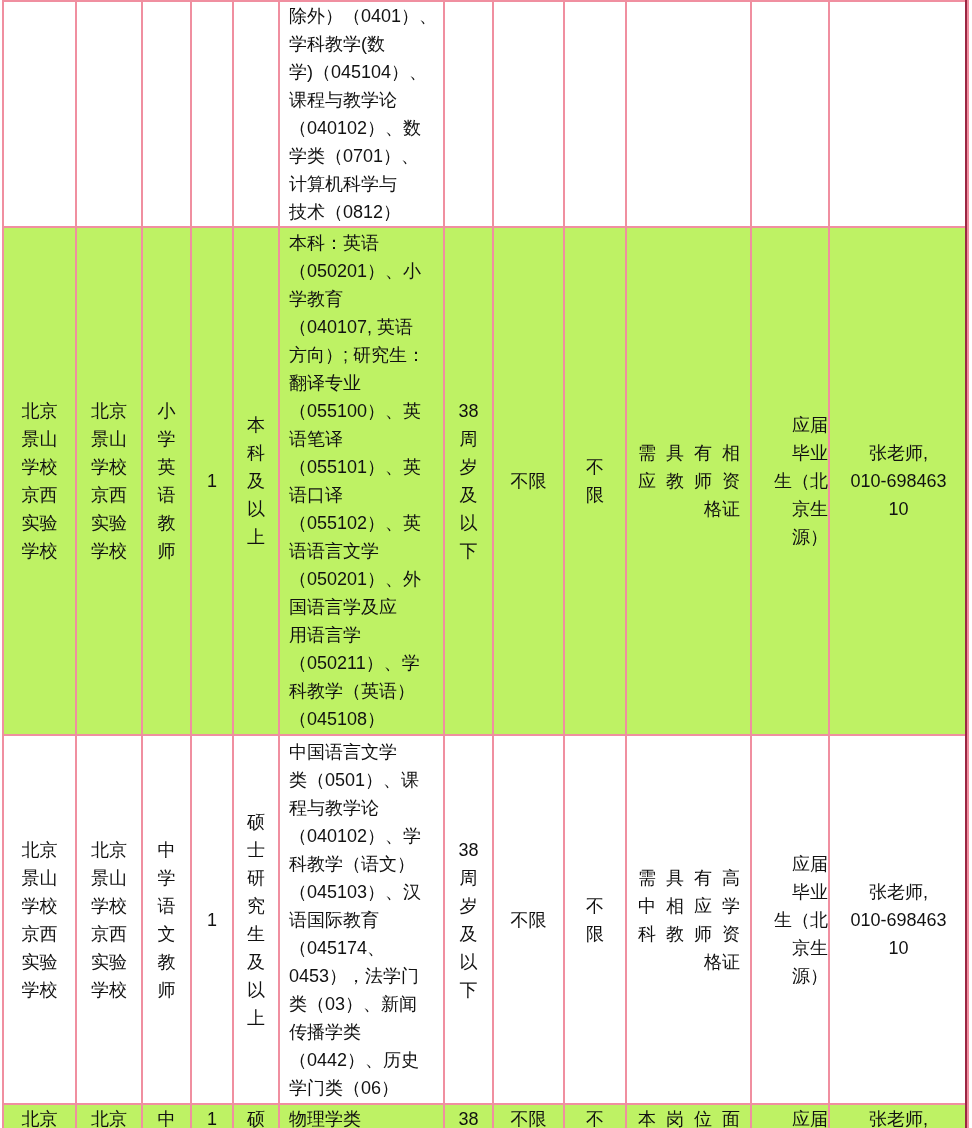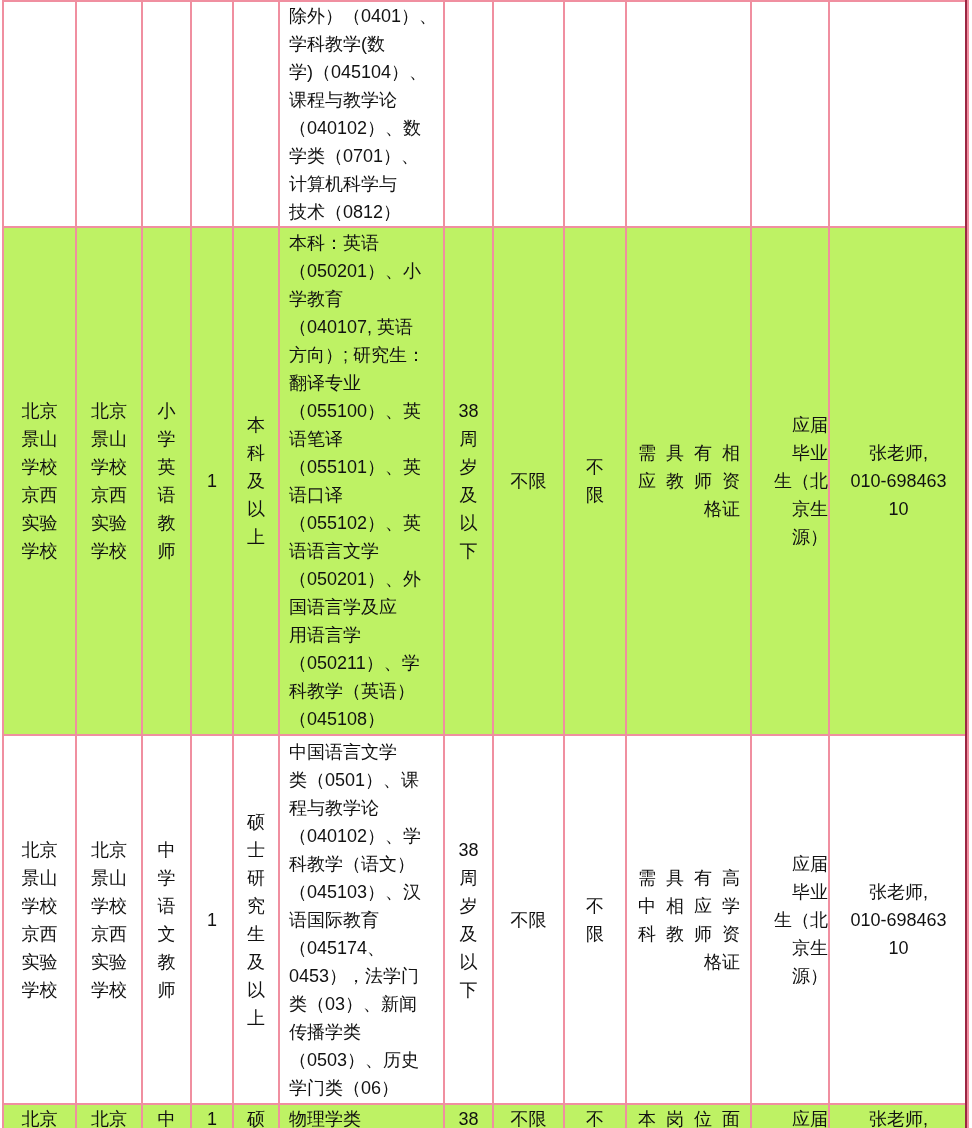--- a/index.html
+++ b/index.html
@@ -183,21 +183,21 @@
 类（0501）、课
 程与教学论
 （040102）、学
 科教学（语文）
 （045103）、汉
 语国际教育
 （045174、
 0453），法学门
 类（03）、新闻
 传播学类
-（0503）、历史
+（0442）、历史
 学门类（06）</td>
         <td class="c7">38
 周
 岁
 及
 以
 下</td>
         <td class="c8">不限</td>
         <td class="c9">不
 限</td>

